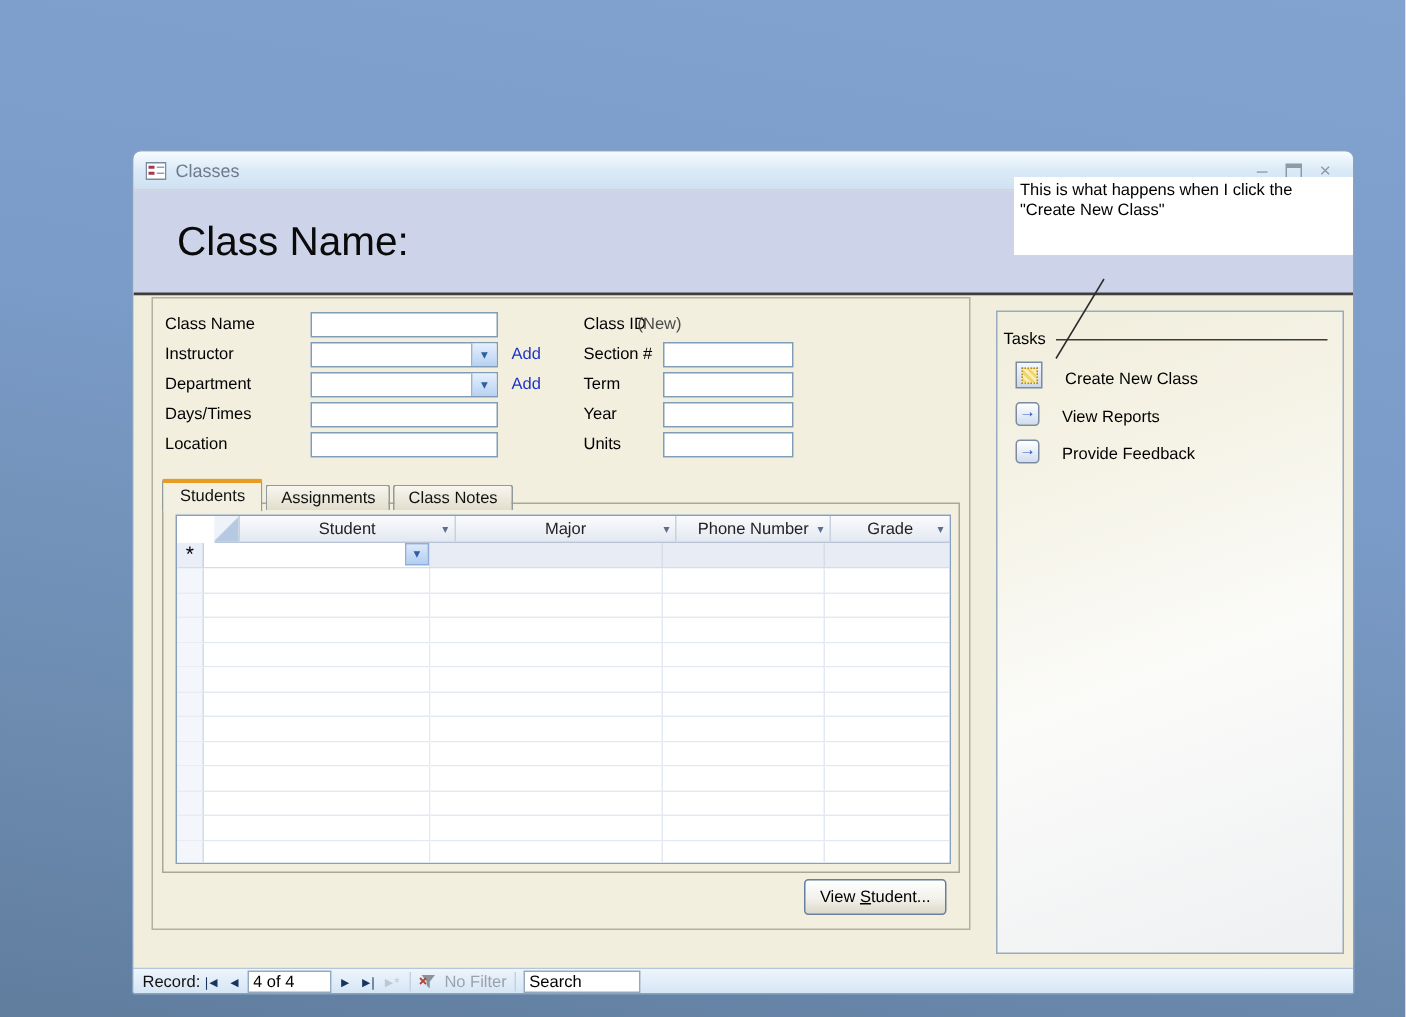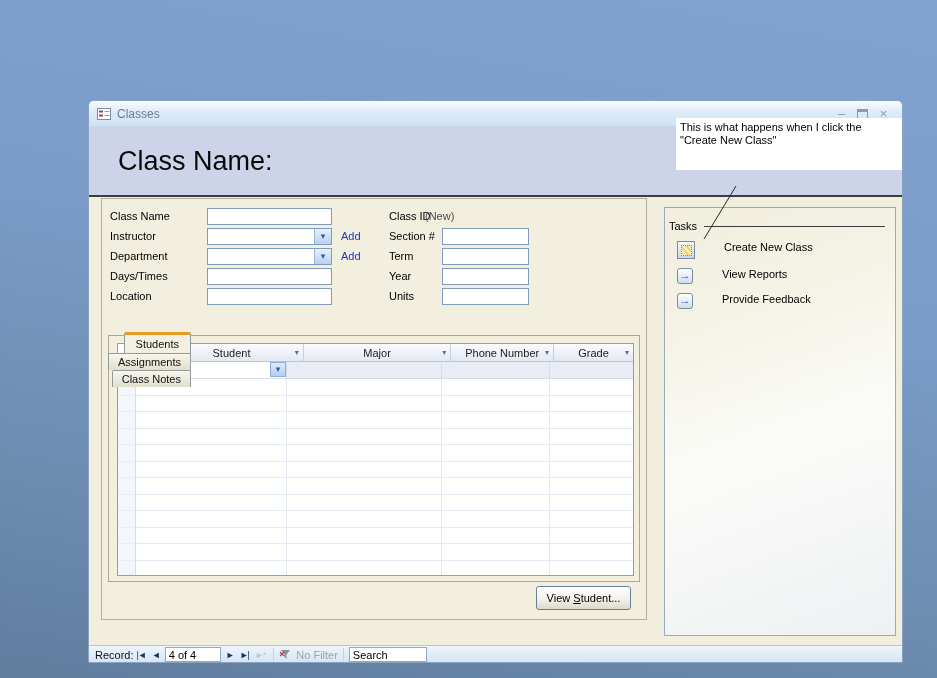--- a/index.html
+++ b/index.html
@@ -35,21 +35,21 @@
   .rinput { position:absolute; left:340px; top:0; width:87px; height:17px; border:1px solid #7f9db9;
             background:#fff; font:11px "Liberation Sans",sans-serif; padding:0 2px; box-sizing:border-box; }
   .combo { position:absolute; left:105px; top:0; width:125px; height:17px; border:1px solid #7f9db9;
            background:#fff; box-sizing:border-box; }
   .combo-btn { position:absolute; right:0; top:0; width:16px; height:15px; text-align:center;
                background:linear-gradient(#e6f0fc,#b7d1f3); border-left:1px solid #98b4da;
                color:#2f5f9e; font-size:9px; line-height:15px; cursor:pointer; }
   .add-link { position:absolute; left:239px; top:2px; color:#1f35c5; cursor:pointer; }
 
   
-  .tabstrip { position:absolute; left:6px; top:133px; display:flex; align-items:flex-end; z-index:3;flex-direction:column; }
+  .tabstrip { position:absolute; left:6px; top:120px; display:flex; align-items:flex-end; z-index:3; }
   .tab { font-size:11px; color:#111; padding:2px 9px; border:1px solid #919b9c; border-bottom:none;
          background:linear-gradient(#f8f6ee,#e1decd); margin-right:2px; border-radius:2px 2px 0 0; cursor:pointer; }
   .tab.active { background:#f3f0e1; border-top:3px solid #e79b23; padding:3px 11px 4px; margin-bottom:-1px; }
   .tabpage { position:absolute; left:6px; top:136px; width:530px; height:245px; border:1px solid #aaa795; }
 
   
   .datasheet { position:absolute; left:8px; top:7px; width:515px; height:231px;
                border:1px solid #87a0bf; background:#fff; overflow:hidden; }
   .ds-header { display:flex; height:17px; background:linear-gradient(#fafbfd,#e3e8f1); border-bottom:1px solid #b9c4d6;margin-left:25px; }
   .ds-hcell { box-sizing:border-box; border-right:1px solid #c8d1e0; font-size:11px; color:#222;
@@ -71,21 +71,21 @@
 
   .view-btn { position:absolute; left:434px; top:387px; width:93px; height:22px;
               border:1px solid #64809f; border-radius:3px; font:11px "Liberation Sans",sans-serif; color:#000;
               background:linear-gradient(#ffffff,#f2f1ea 55%,#dcd9ca); cursor:pointer; }
 
   
   .tasks { position:absolute; left:575px; top:10px; width:230px; height:427px; border:1px solid #9aabc0;
            background:linear-gradient(160deg,#f1eedd 0%,#f5f3e6 25%,#fbfbf9 55%,#eef0f2 100%); }
   .tasks-head { display:flex; align-items:center; margin:12px 10px 0 4px; font-size:11px; color:#000; }
   .tasks-head .rule { flex:1; border-top:1px solid #3a3a3a; margin-left:7px; }
-  .task-item { display:flex; align-items:flex-start; margin:9px 0 0 12px; gap:29px; font-size:11px; color:#000; cursor:pointer; }
+  .task-item { display:flex; align-items:flex-end; margin:9px 0 0 12px; gap:15px; font-size:11px; color:#000; cursor:pointer; }
   .icon-new { width:16px; height:16px; border:1px solid #7a8ba2; background:linear-gradient(#f4f8fc,#ccd8e8);
               display:flex; align-items:center; justify-content:center; }
   .icon-new i { display:block; width:9px; height:9px; border:1px dotted #a98a2a;
                 background:repeating-linear-gradient(45deg,#f2d468 0 2px,#faf0bb 2px 4px); }
   .icon-go { width:16px; height:16px; border:1px solid #7a8ba2; border-radius:3px; box-sizing:border-box;
              background:linear-gradient(#ffffff,#d0ddee); color:#2b57c8; font-weight:bold;
              font-size:11px; line-height:13px; text-align:center; }
 
   
   .annotation { position:absolute; left:587px; top:17px; width:219px; height:46px; background:#fff;

